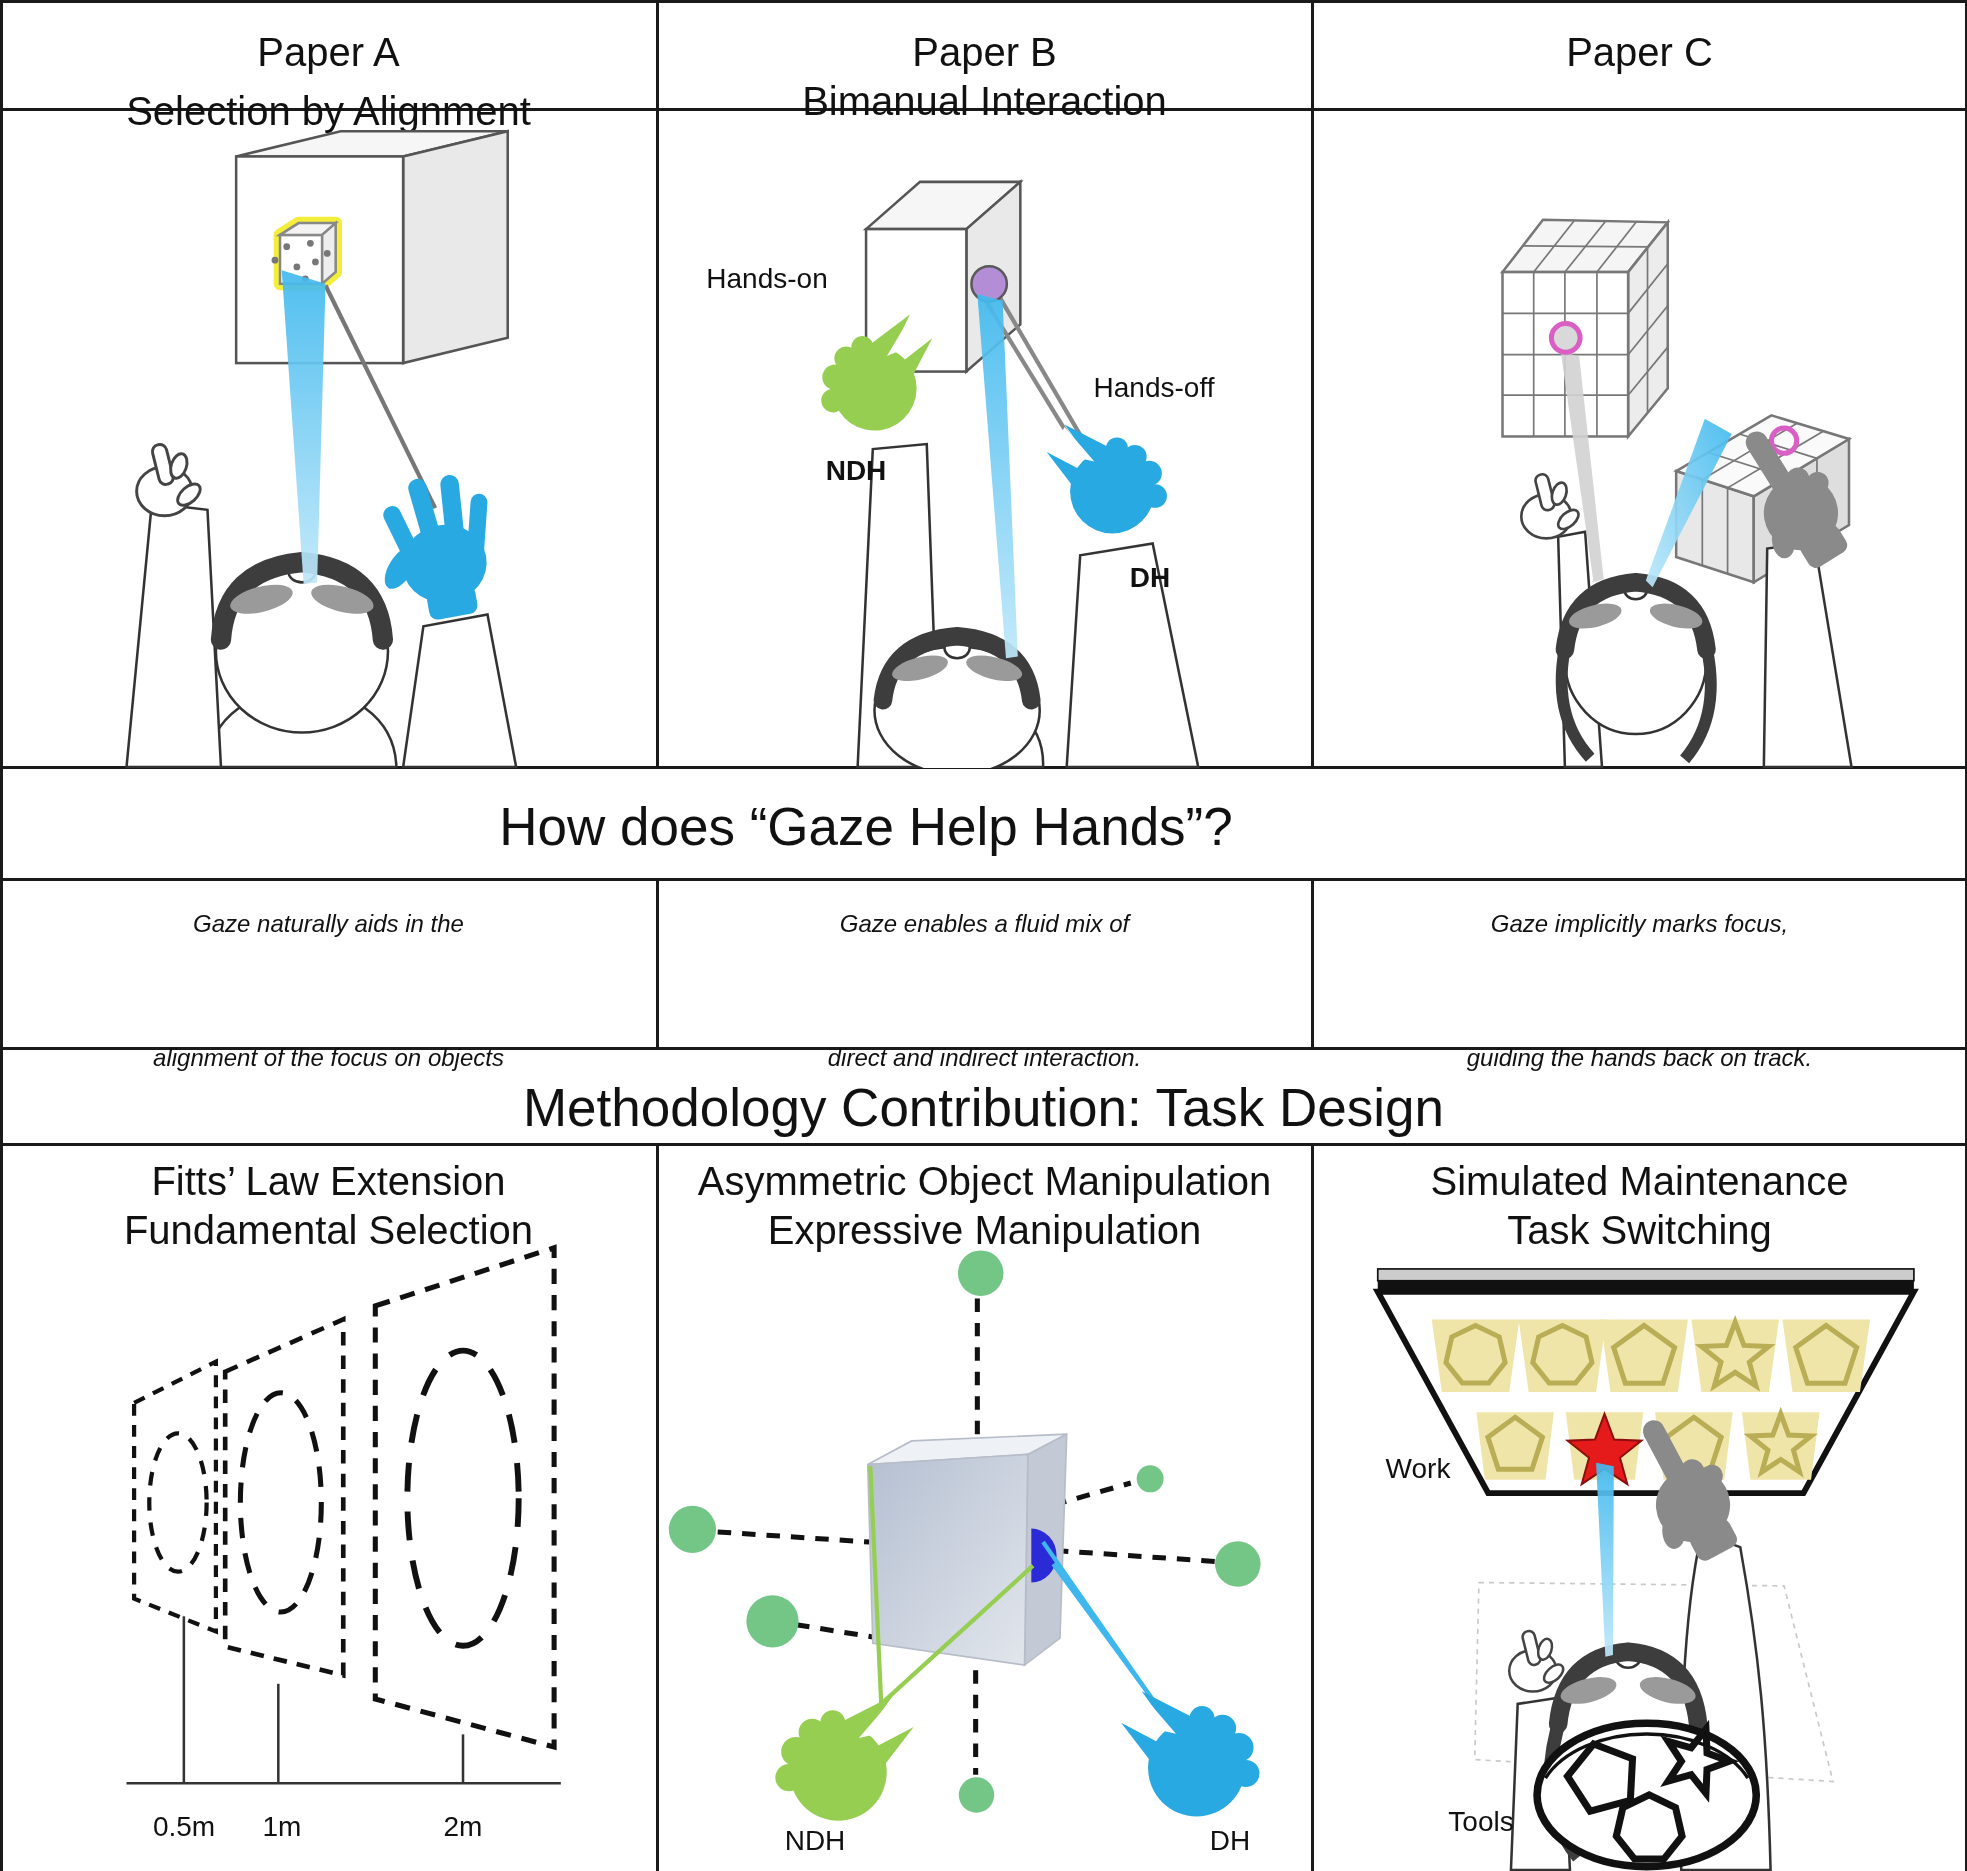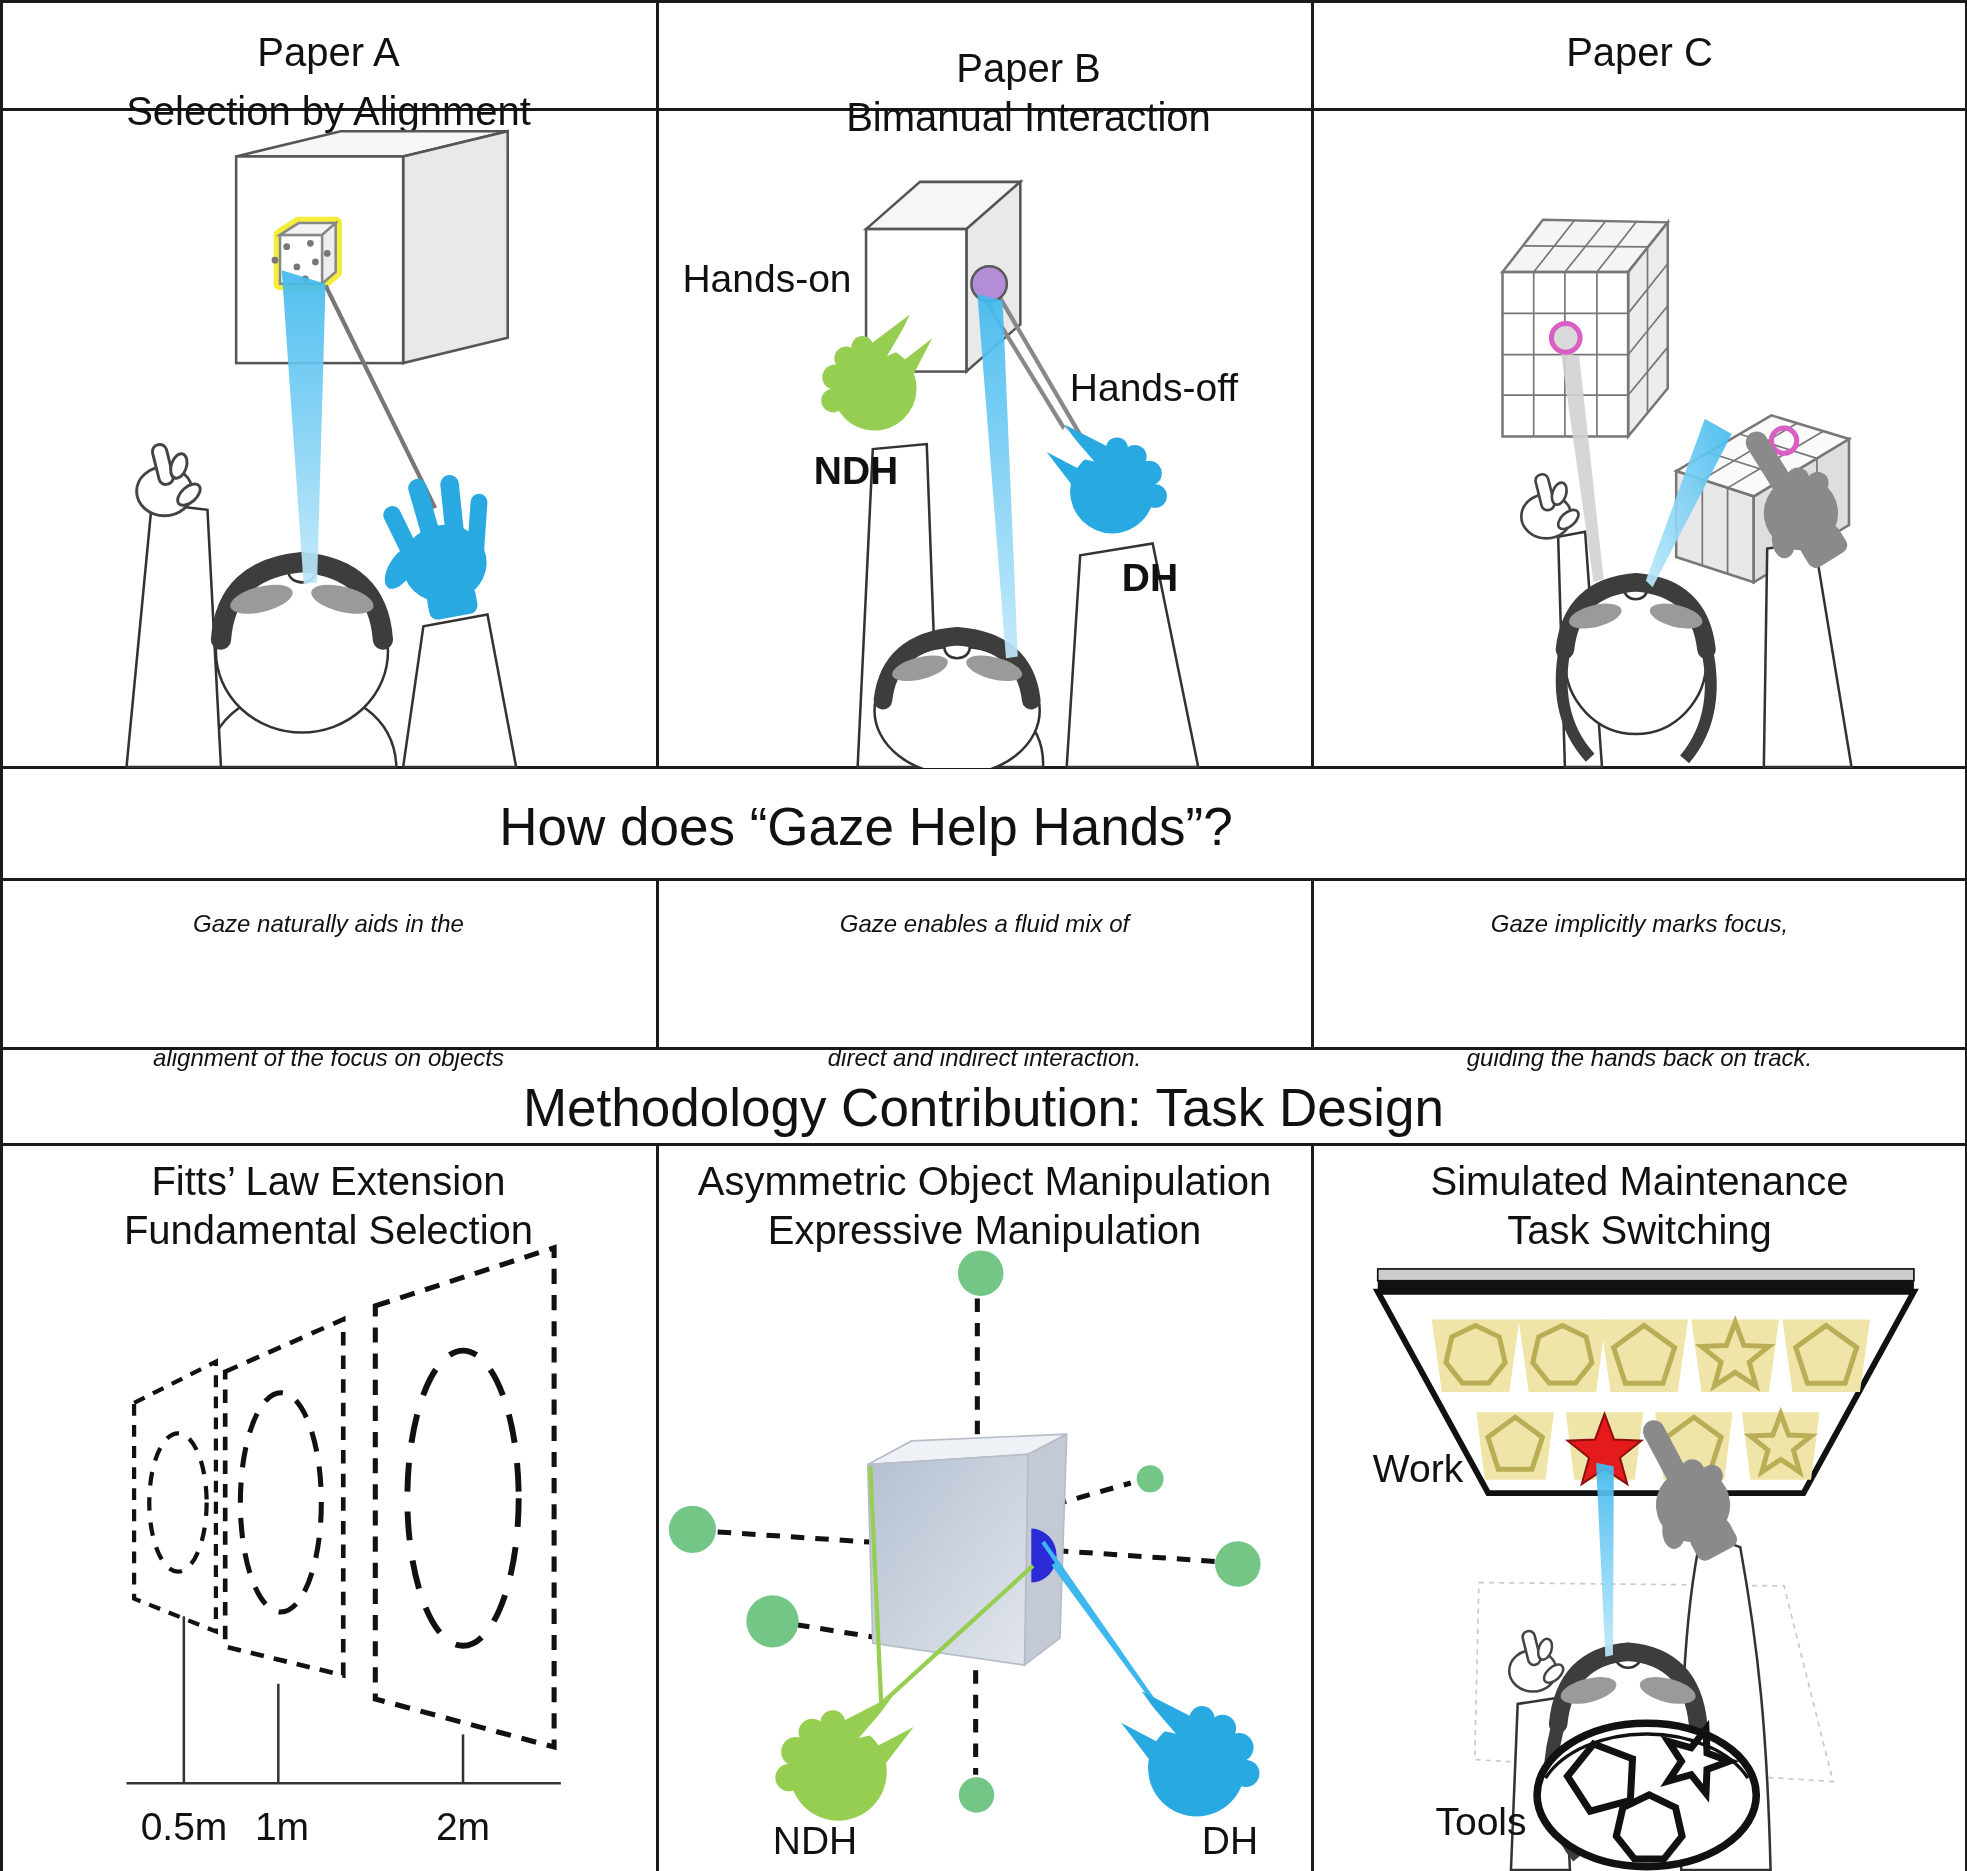--- a/index.html
+++ b/index.html
@@ -6,21 +6,21 @@
   .fig{position:relative;width:1967px;height:1871px;background:#fff;overflow:hidden;
        font-family:"Liberation Sans","DejaVu Sans",sans-serif;color:#111;}
   .hline,.vline{position:absolute;background:#1a1a1a;}
   .hline{height:2.5px;}
   .vline{width:2.5px;}
   .cell{position:absolute;display:flex;flex-direction:column;align-items:center;justify-content:space-between;text-align:center;margin-top:28px;}
   .ptitle{font-size:40px;line-height:1.22;}
   .banner{font-size:53px;}
   .answer{font-size:24px;line-height:1.32;font-style:italic;}
   .btitle{position:absolute;width:100%;top:8.4px;text-align:center;font-size:40px;line-height:1.22;}
-  .lbl{position:absolute;transform:translate(-50%,-50%);font-size:39px;white-space:nowrap;}
+  .lbl{position:absolute;transform:translate(-50%,-50%);font-size:28px;white-space:nowrap;}
   .lbl.b{font-weight:bold;}
   svg{position:absolute;}
 </style>
 </head>
 <body>
 
 <div class="fig">
 
   <div class="hline" style="left:0;top:0;width:1967px;"></div>
   <div class="hline" style="left:0;top:108px;width:1967px;"></div>
@@ -34,21 +34,21 @@
   <div class="vline" style="left:1311px;top:0;height:766px;"></div>
   <div class="vline" style="left:656px;top:878px;height:169px;"></div>
   <div class="vline" style="left:1311px;top:878px;height:169px;"></div>
   <div class="vline" style="left:656px;top:1143px;height:729px;"></div>
   <div class="vline" style="left:1311px;top:1143px;height:729px;"></div>
 
   <div class="cell ptitle" style="left:0;top:0;width:657px;height:108px;">
     <div>Paper A</div>
     <div>Selection by Alignment</div>
   </div>
-  <div class="cell ptitle" style="left:657px;top:16px;width:655px;height:88px;padding-left:44px;">
+  <div class="cell ptitle" style="left:657px;top:0;width:655px;height:88px;">
     <div>Paper B</div>
     <div>Bimanual Interaction</div>
   </div>
   <div class="cell ptitle" style="left:1312px;top:0;width:655px;height:108px;">
     <div>Paper C</div>
   </div>
 
   <div class="cell banner" style="left:0;top:768px;width:1732px;height:110px;">
     <div>How does “Gaze Help Hands”?</div>
   </div>

